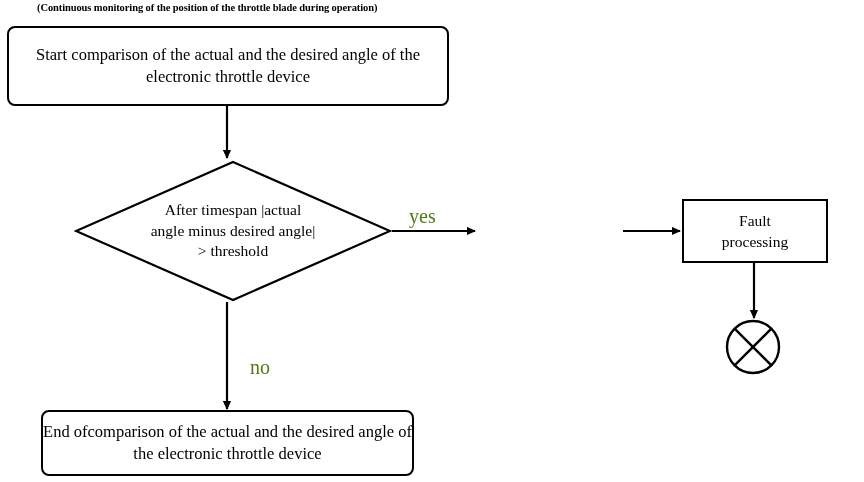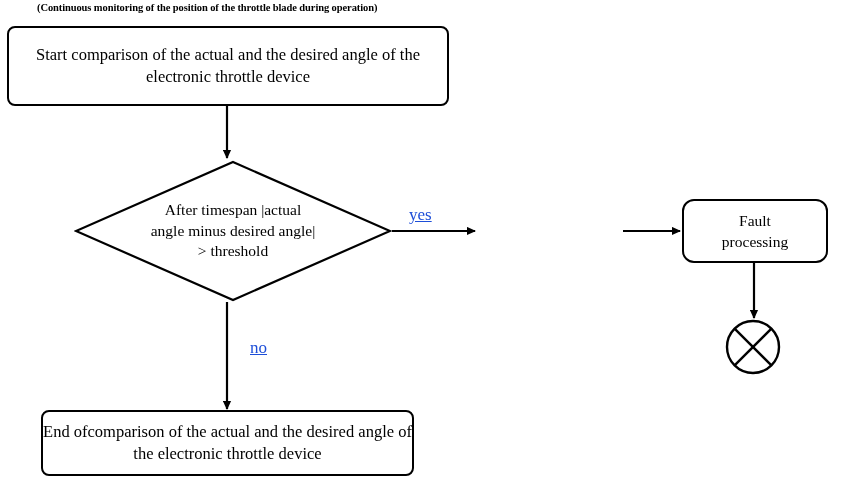--- a/index.html
+++ b/index.html
@@ -48,21 +48,21 @@
   #start-node {
     left: 7px; top: 26px; width: 442px; height: 80px;
   }
   #end-node {
     left: 41px; top: 410px; width: 373px; height: 66px;
   }
   #plaus-fault-node {
     left: 477px; top: 186px; width: 146px; height: 87px;
   }
   #fault-processing-node {
-    left: 682px; top: 199px; width: 146px; height: 64px; border-radius: 12px;
+    left: 682px; top: 199px; width: 146px; height: 64px;
   }
   #decision-node {
     position: absolute;
     left: 74px; top: 160px;
     width: 318px; height: 142px;
   }
   #decision-node .dec-svg {
     position: absolute;
     left: 0; top: 0;
   }
@@ -74,27 +74,26 @@
     align-items: center;
     justify-content: center;
     text-align: center;
     font-size: 15.5px;
     line-height: 1.33;
     color: #000;
     white-space: pre-line;
   }
   .edge-label {
     position: absolute;
-    font-size: 17px;
-    color: #1d4ed8;
+    font-size: 20px;
+    color: #4d7c0f;
     white-space: nowrap;
-    text-decoration: underline;
   }
   #yes-label { left: 409px; top: 205px; }
-  #no-label  { left: 250px; top: 338px; }
+  #no-label  { left: 250px; top: 356px; }
   svg.wires {
     position: absolute;
     left: 0; top: 0;
     width: 864px; height: 482px;
     pointer-events: none;
   }
 </style>
 </head>
 <body>
 

